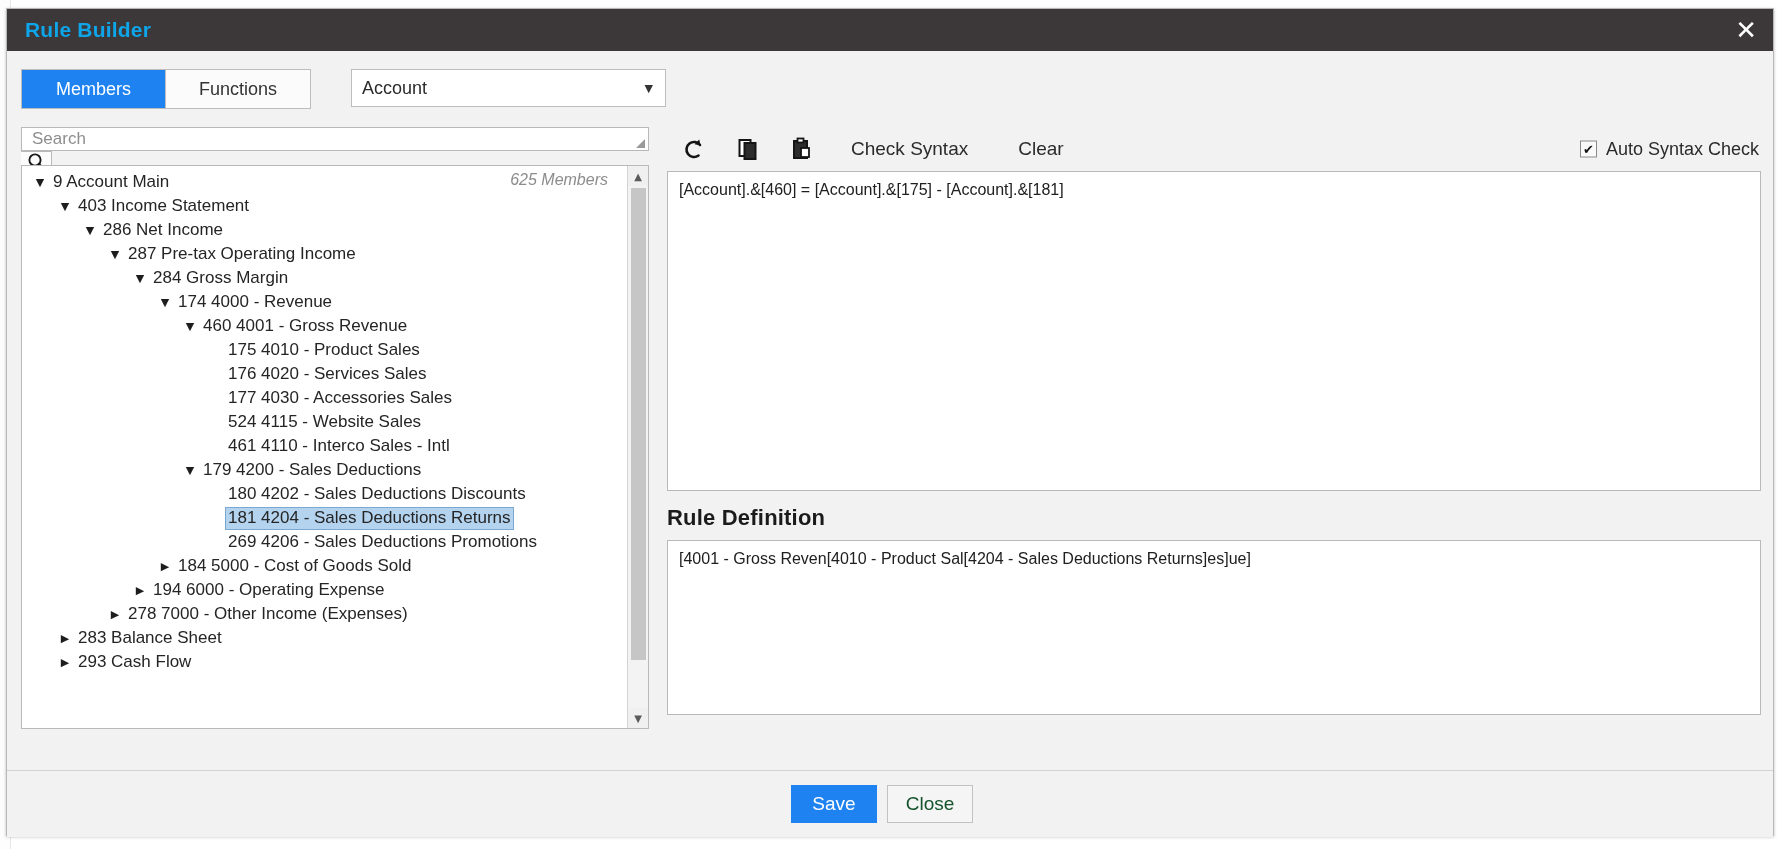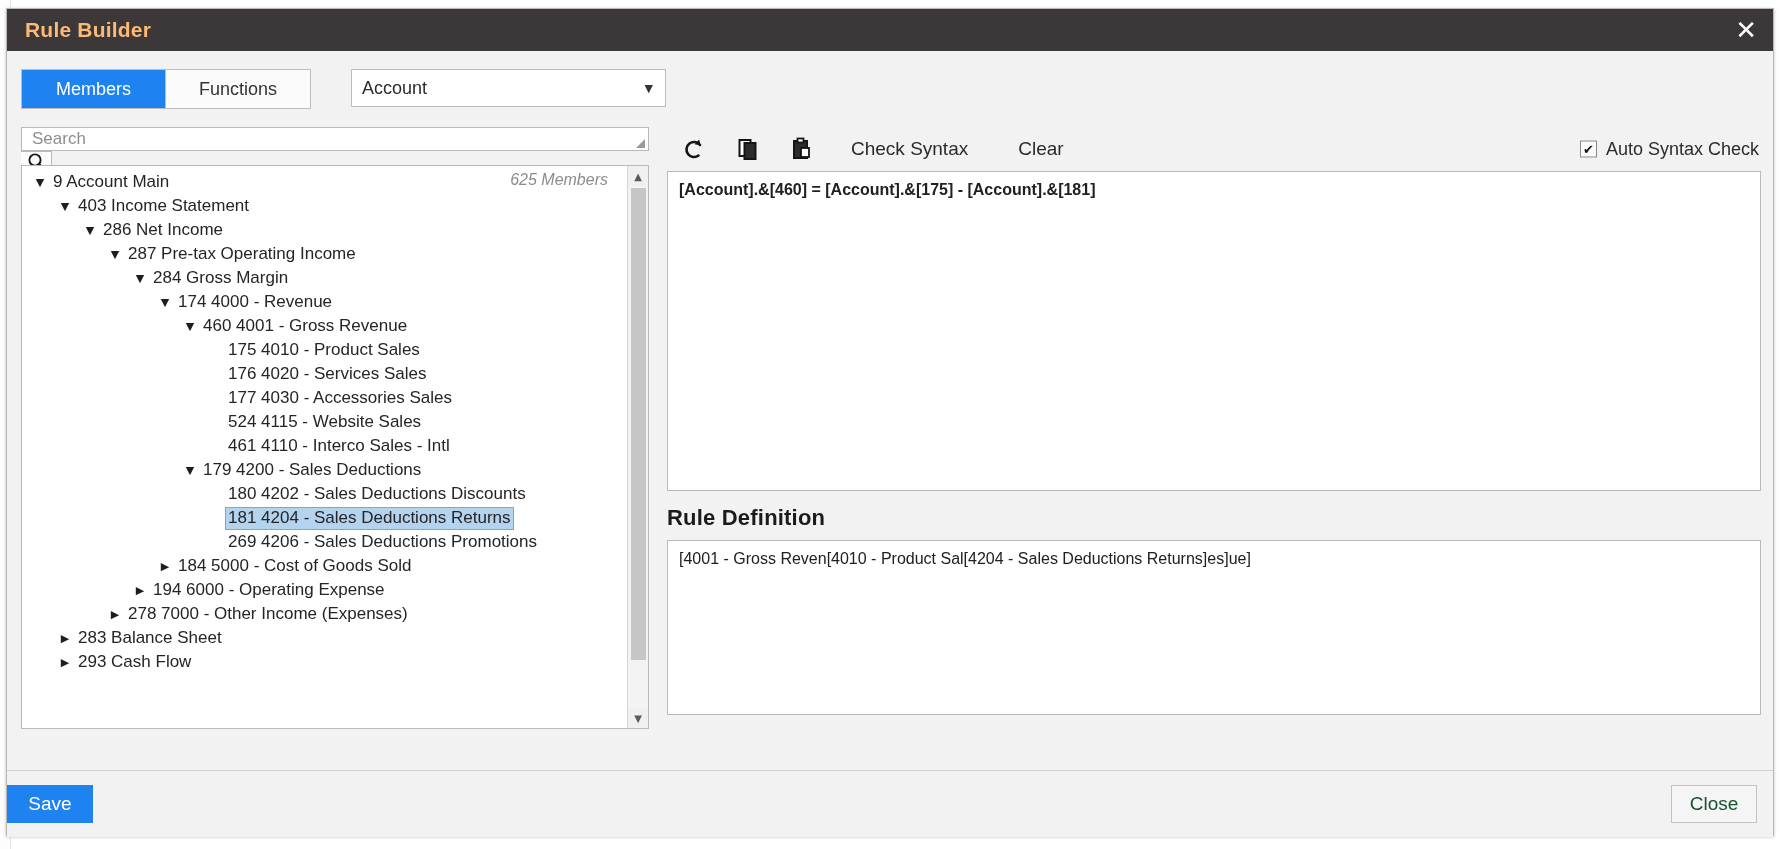--- a/index.html
+++ b/index.html
@@ -43,21 +43,21 @@
 
   .titlebar {
     position: relative;
     height: 42px;
     background: #3c3739;
     display: flex;
     align-items: center;
     padding: 0 16px 0 18px;
   }
   .titlebar-title {
-    color: #fdba74;
+    color: #0ea5e9;
     font-size: 21px;
     font-weight: bold;
     letter-spacing: 0.2px;
     font-family: "Liberation Sans", sans-serif;
   }
   .titlebar-close {
     position: absolute;
     right: 16px;
     top: 50%;
     transform: translateY(-50%);
@@ -338,21 +338,20 @@
   .formula-area {
     height: 320px;
     border: 1px solid #b9b9b9;
     background: #ffffff;
     box-sizing: border-box;
     padding: 9px 11px;
     font-size: 16px;
     color: #202020;
     font-family: "Liberation Sans", sans-serif;
     overflow: hidden;
-    font-weight: bold;
   }
 
   .rule-def-title {
     margin-top: 14px;
     font-size: 22px;
     font-weight: bold;
     color: #1b1b1b;
     letter-spacing: 0.2px;
   }
   .rule-def-area {
@@ -371,21 +370,21 @@
   .footer {
     position: absolute;
     left: 0;
     right: 0;
     bottom: 0;
     height: 66px;
     border-top: 1px solid #d2d2d2;
     background: #f2f2f2;
     display: flex;
     align-items: center;
-    justify-content: space-between;
+    justify-content: center;
     padding-right: 16px;
     gap: 10px;
   }
   .btn {
     min-width: 86px;
     height: 38px;
     display: flex;
     align-items: center;
     justify-content: center;
     font-size: 19px;

